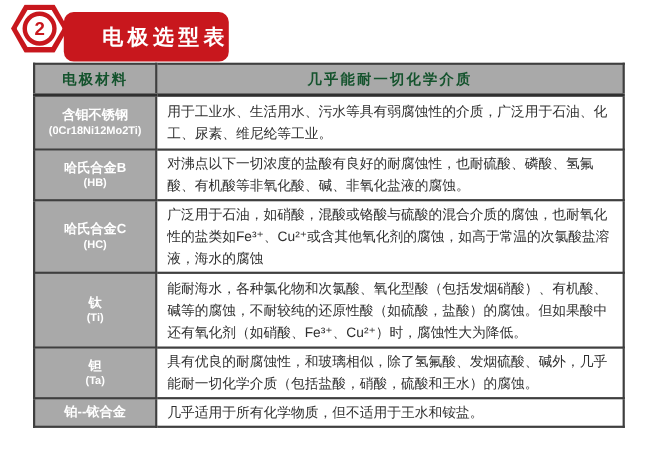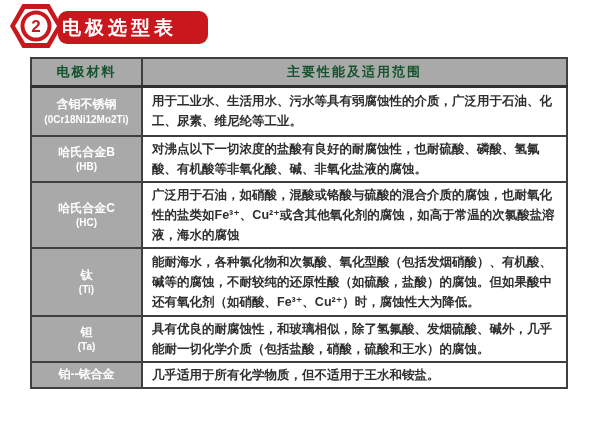--- a/index.html
+++ b/index.html
@@ -23,42 +23,42 @@
   .badge-circle{
     position:absolute;left:50%;top:50%;transform:translate(-50%,-50%);
     width:31px;height:31px;box-sizing:border-box;border-radius:50%;
     background:#fff;border:4px solid var(--red);
     display:flex;align-items:center;justify-content:center;
     color:var(--red);font-weight:bold;font-size:17px;line-height:1;
   }
 
   
   .banner{
-    position:absolute;left:58px;top:11px;width:150px;height:33px;
+    position:absolute;left:58px;top:11px;width:150px;height:45px;
     background:var(--red);border-radius:9px;
-    display:flex;align-items:center;justify-content:flex-start;
+    display:flex;align-items:center;justify-content:flex-end;
   }
   .banner span{color:#fff;font-weight:bold;font-size:19px;letter-spacing:4px;text-indent:4px;}
 
   
   .table-wrap{position:absolute;left:30px;top:57px;width:538px;}
   table{border-collapse:collapse;table-layout:fixed;width:538px;}
   th,td{border:2px solid #3f3f3f;overflow:hidden;}
   thead th{
     background:var(--gray);color:#14532d;font-weight:bold;font-size:13px;
     height:24px;text-align:center;letter-spacing:2px;
     border-bottom:3px solid #303030;
   }
   td.mat{
     background:var(--gray);color:#fff;font-weight:bold;text-align:center;
     font-size:12px;line-height:1.35;padding:1px 2px;vertical-align:middle;
   }
   td.mat .mat-code{font-size:10px;font-weight:bold;}
   td.desc{
-    color:#2f2f2f;font-size:12.5px;font-weight:bold;line-height:1.6;
+    color:#2f2f2f;font-size:12.5px;font-weight:normal;line-height:1.6;
     padding:2px 8px 2px 9px;vertical-align:middle;text-align:left;
   }
   tr.r1{height:49px;} tr.r2{height:44px;} tr.r3{height:64px;}
   tr.r4{height:68px;} tr.r5{height:44px;} tr.r6{height:20px;} tr.r7{height:21px;}
 
   :root{--red:#c8171d;--gray:#a9a9a9;}
 </style>
 </head>
 <body>
 
@@ -76,21 +76,21 @@
 
   <div class="table-wrap">
     <table>
       <colgroup>
           <col style="width:111px">
           <col>
         </colgroup>
       <thead>
         <tr>
           <th>电极材料</th>
-          <th>主要性能及适用范围</th>
+          <th>几乎能耐一切化学介质</th>
         </tr>
       </thead>
       <tbody>
         <tr class="r1">
           <td class="mat">
             <div class="mat-name">含钼不锈钢</div>
             <div class="mat-code">(0Cr18Ni12Mo2Ti)</div>
           </td>
           <td class="desc">用于工业水、生活用水、污水等具有弱腐蚀性的介质，广泛用于石油、化工、尿素、维尼纶等工业。</td>
         </tr>

